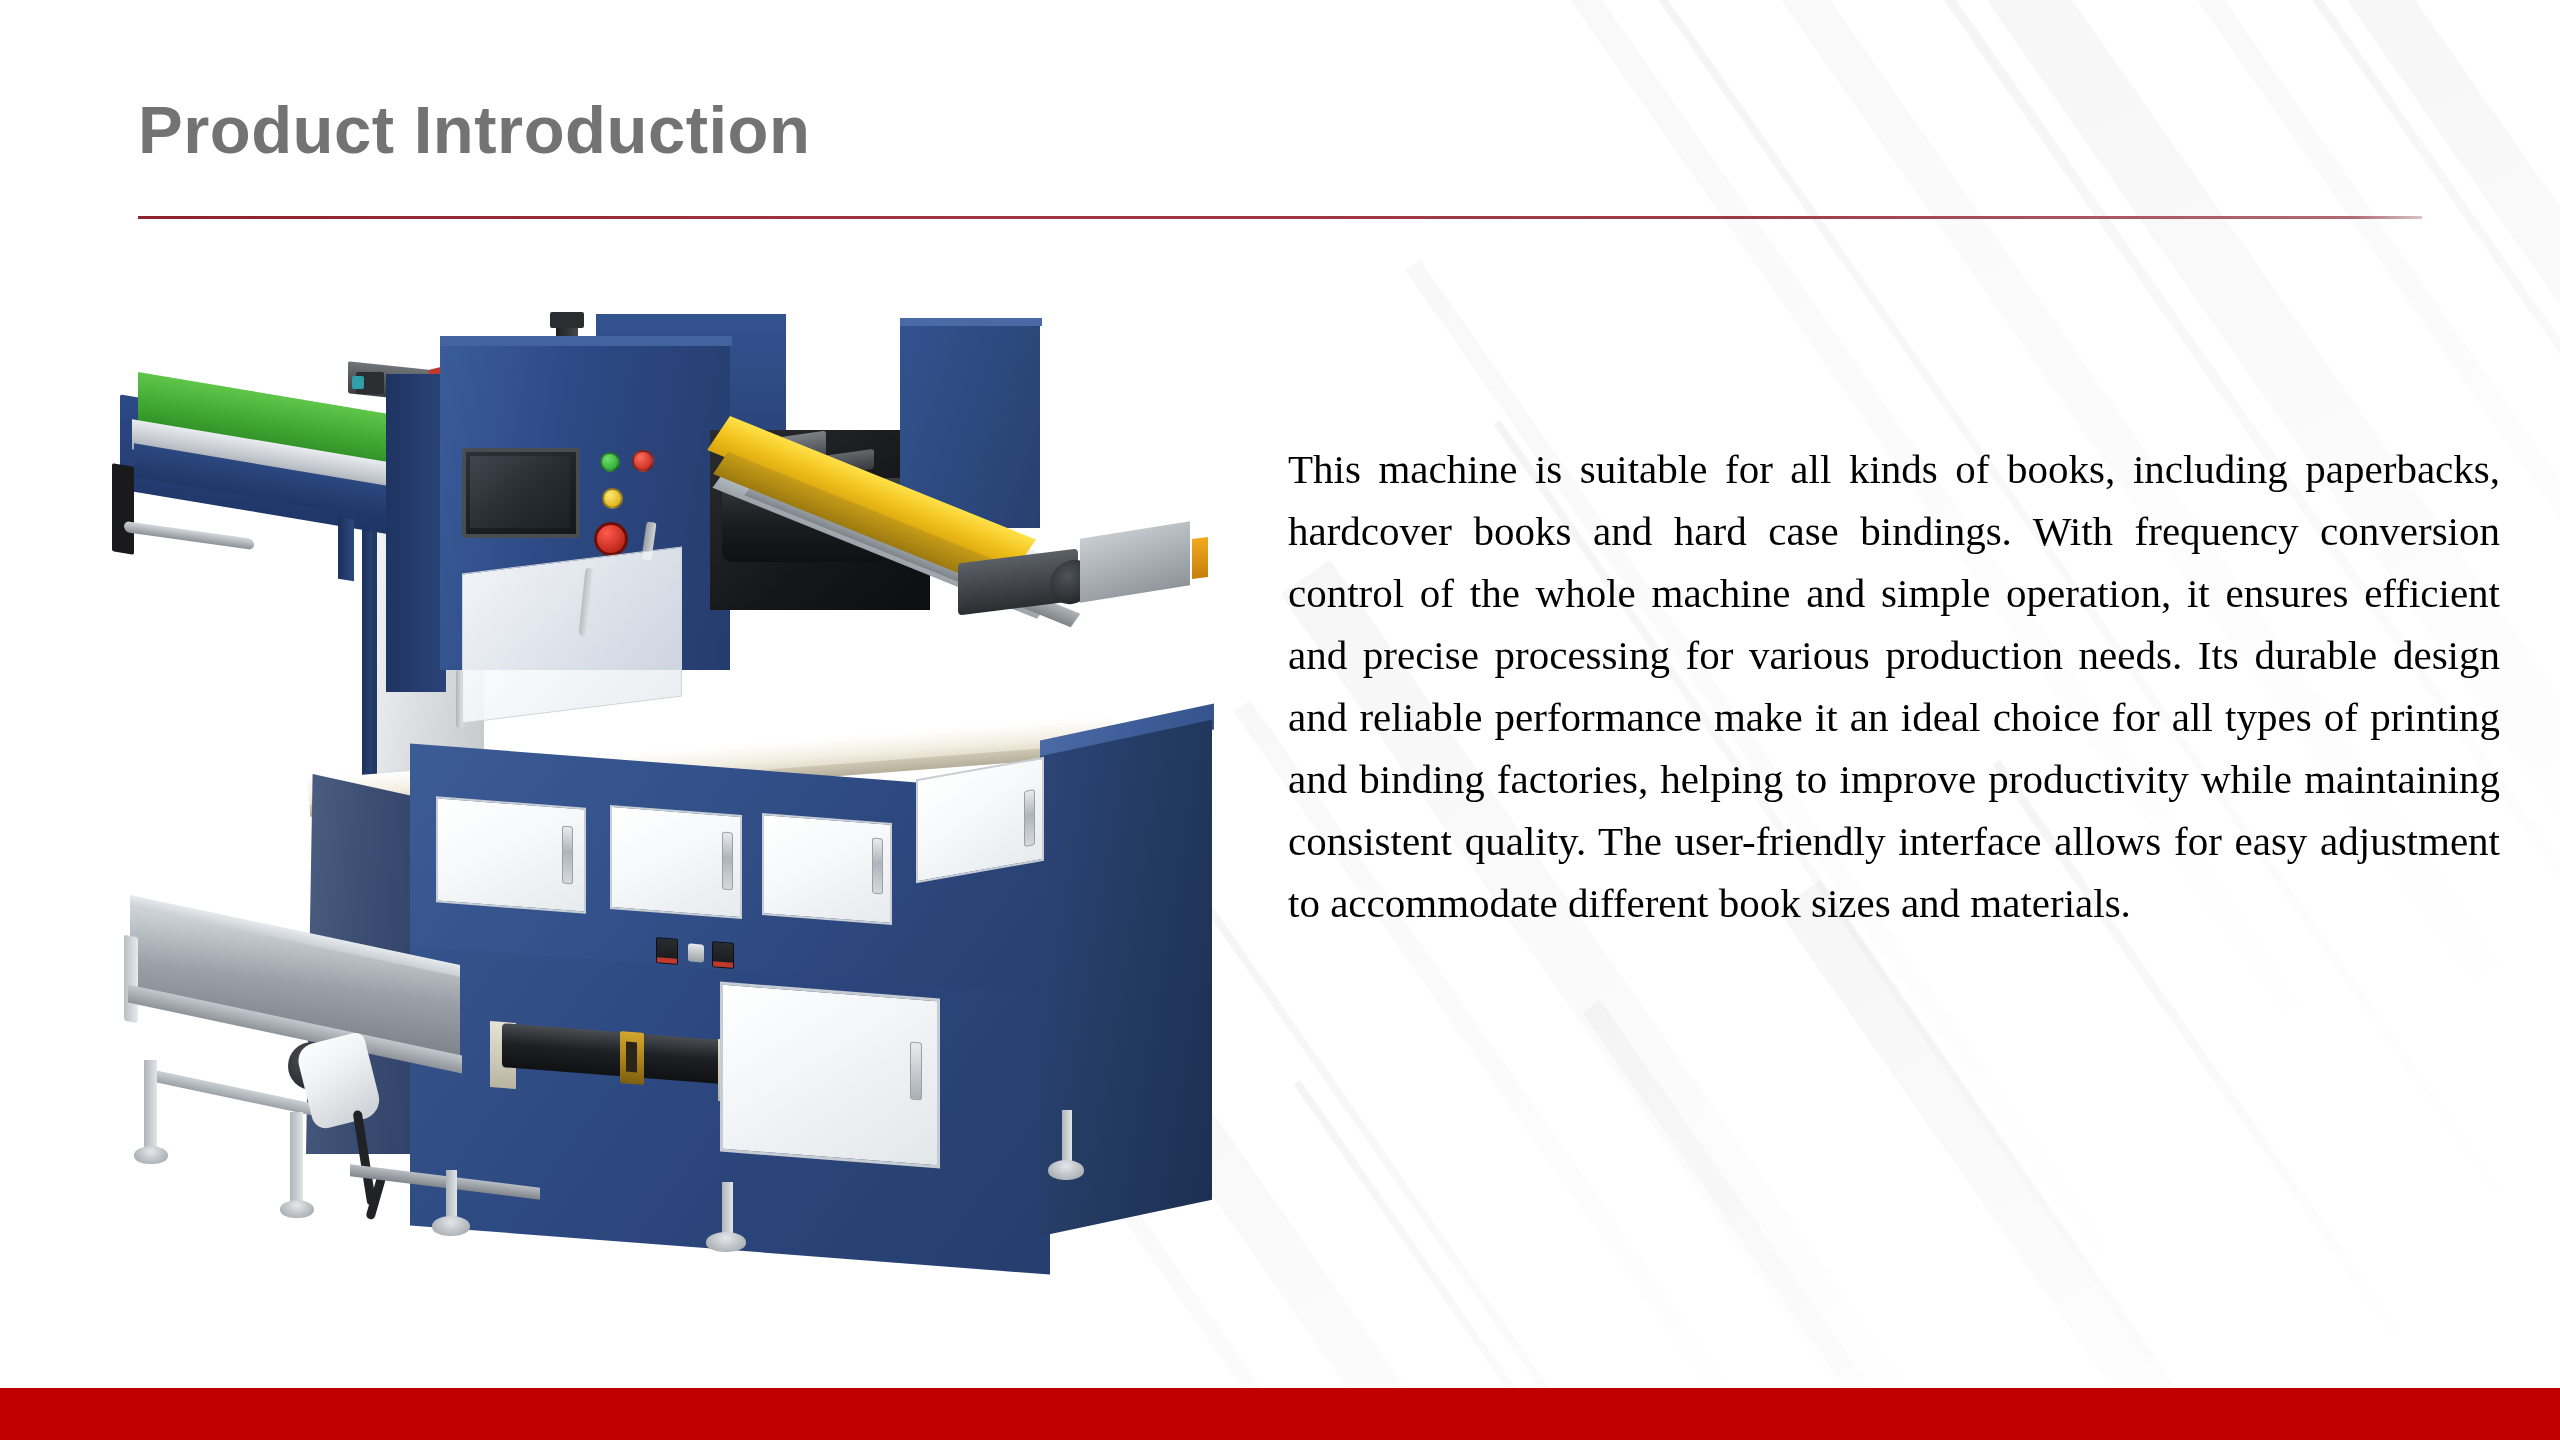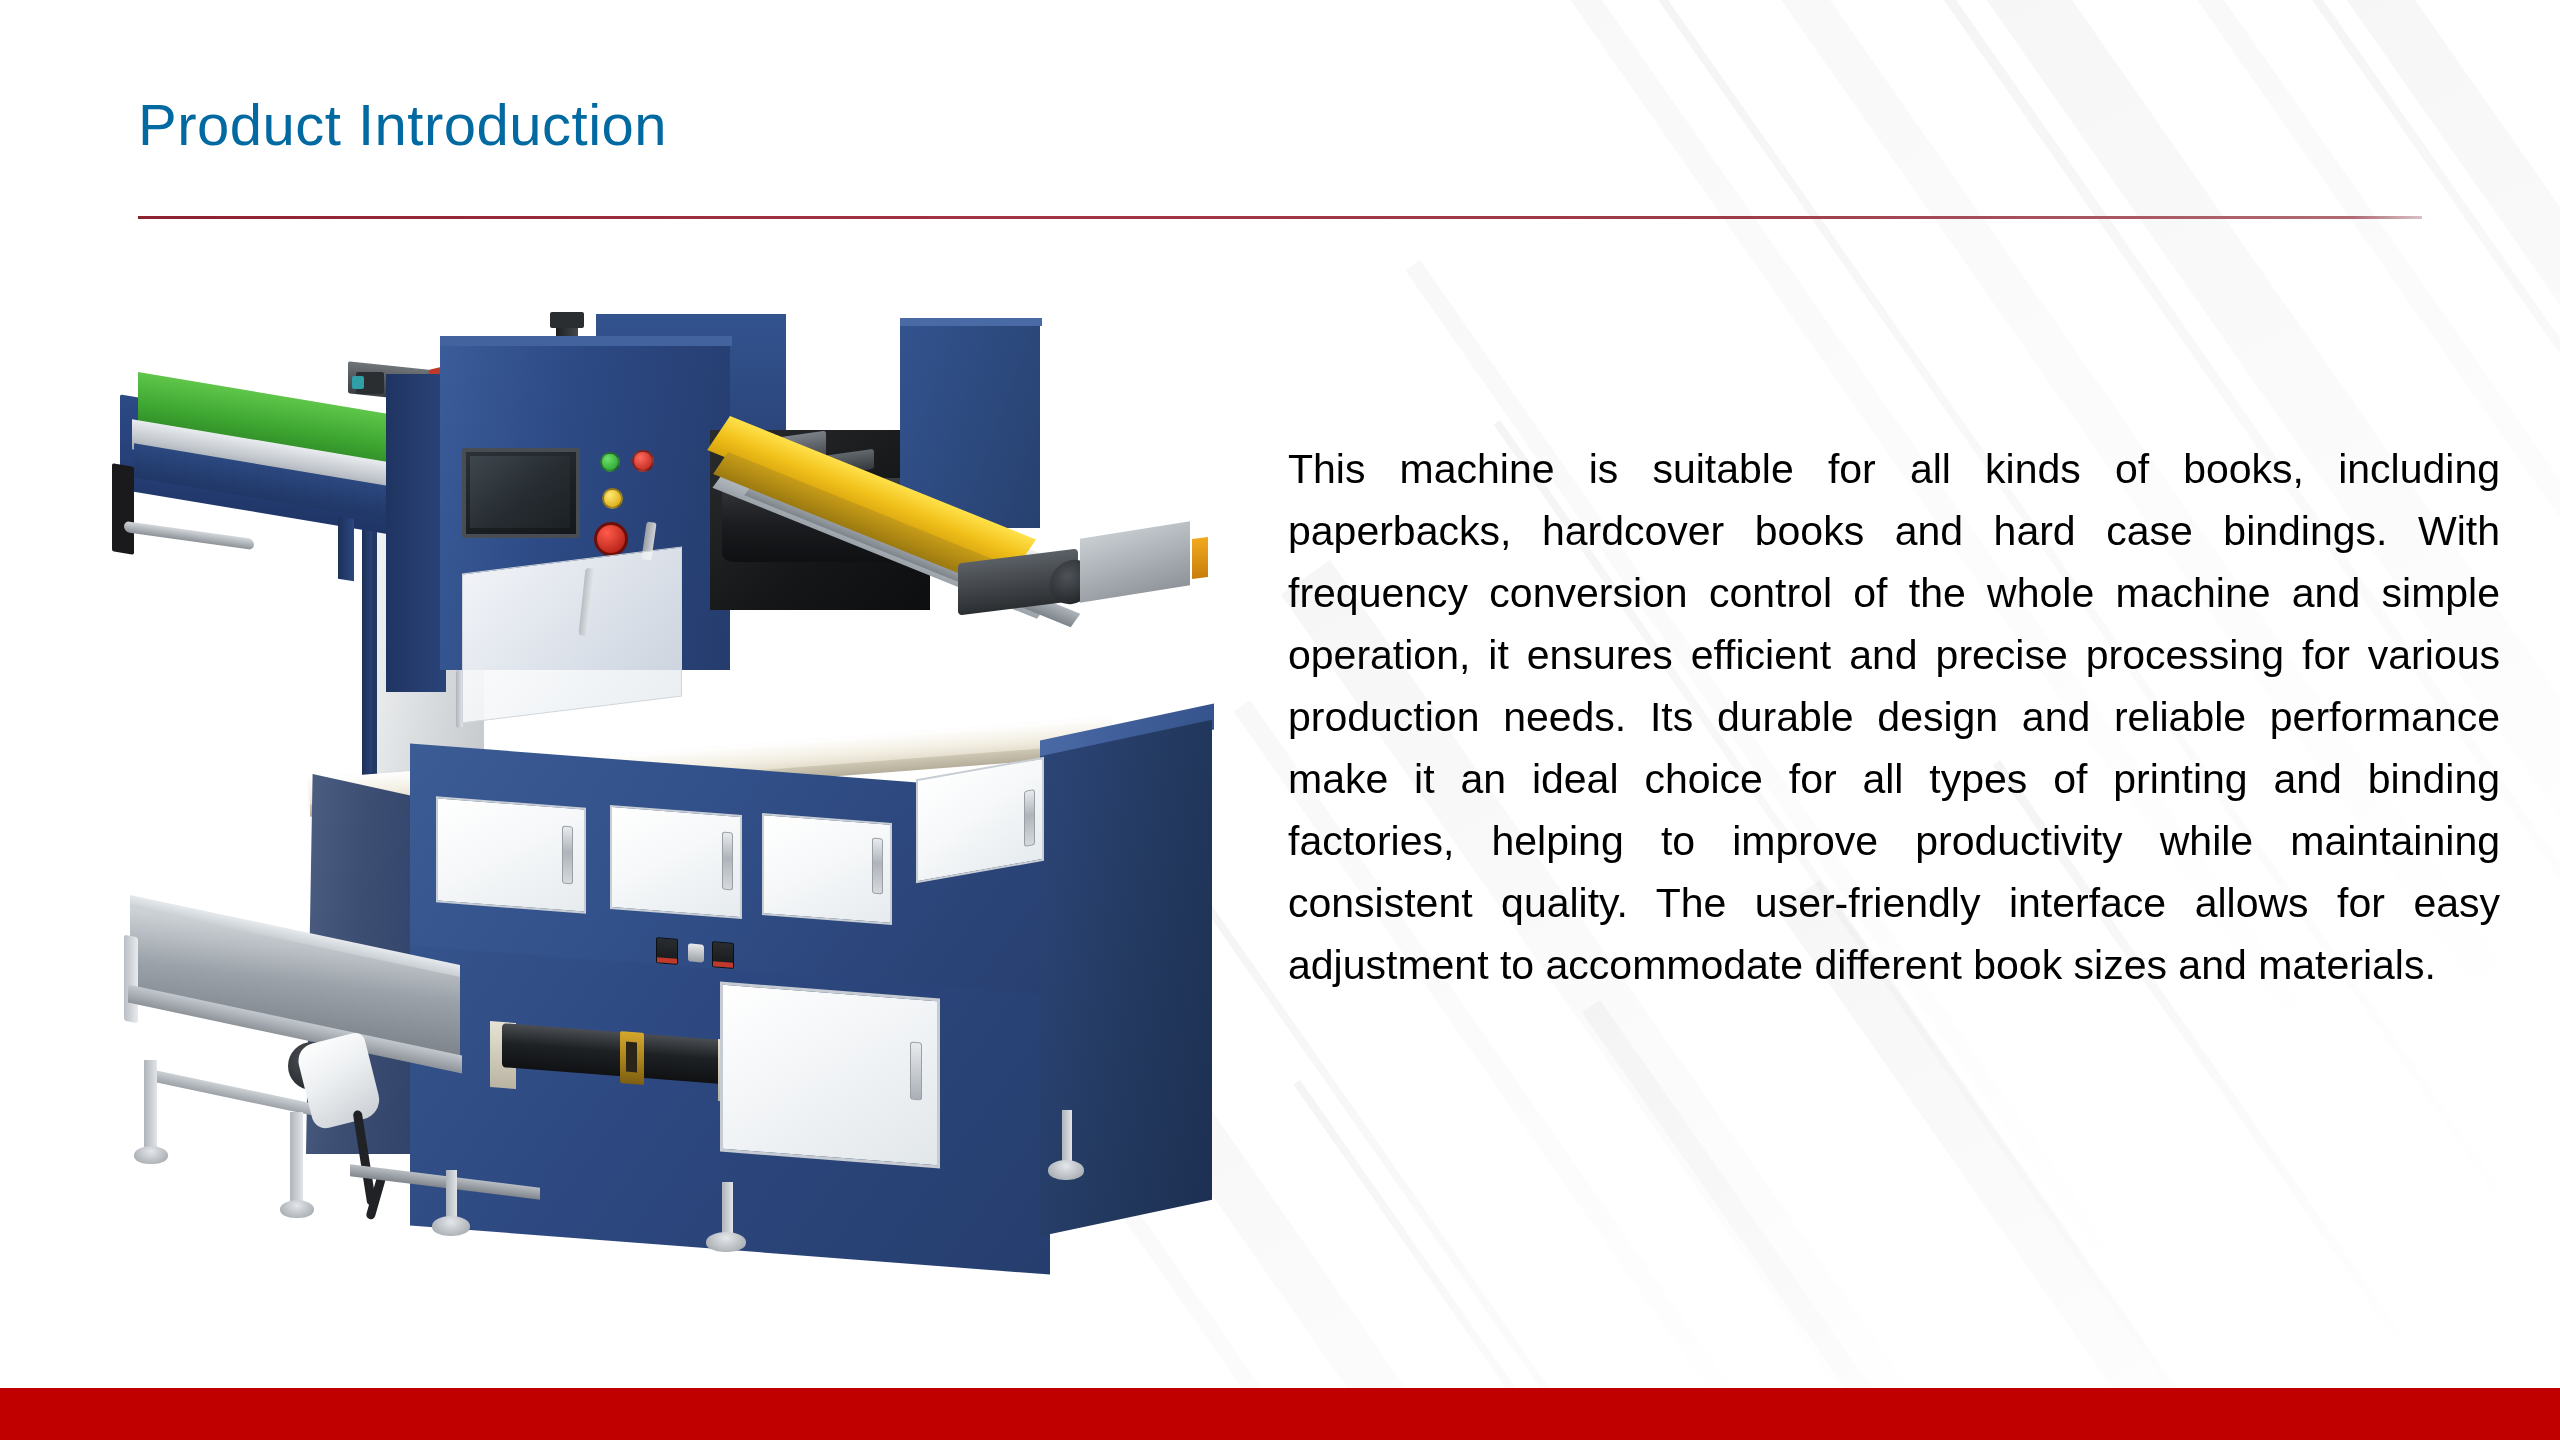--- a/index.html
+++ b/index.html
@@ -36,23 +36,23 @@
     position:absolute;
     transform-origin:top left;
     transform:rotate(55deg);
     background:linear-gradient(100deg, rgba(0,0,0,0.035), rgba(0,0,0,0));
   }
 
   
   .title {
     position:absolute;
     left:138px; top:96px;
-    font-size:58px;
-    font-weight:normal;
-    color:#0369a1;
+    font-size:67px;
+    font-weight:bold;
+    color:#737373;
     letter-spacing:0.5px;
     line-height:1;
     white-space:nowrap;
   }
 
   .title-rule {
     position:absolute;
     left:138px; top:216px;
     width:2284px; height:3px;
     background:linear-gradient(to right,#8d2230 0%, #a33344 35%, #9e3b48 70%, #b06a74 97%, #d8c3c6 100%);
@@ -68,21 +68,21 @@
 
   
   .body-text {
     position:absolute;
     left:1288px; top:438px;
     width:1212px;
     font-size:41px;
     line-height:62px;
     color:#000000;
     text-align:justify;
-    font-family:Liberation Sans, sans-serif;
+    font-family:Liberation Serif, serif;
   }
 
   
   .machine-photo {
     position:absolute;
     left:110px; top:370px;
     width:1140px; height:910px;
   }
   .machine-photo > * { position:absolute; }
 

